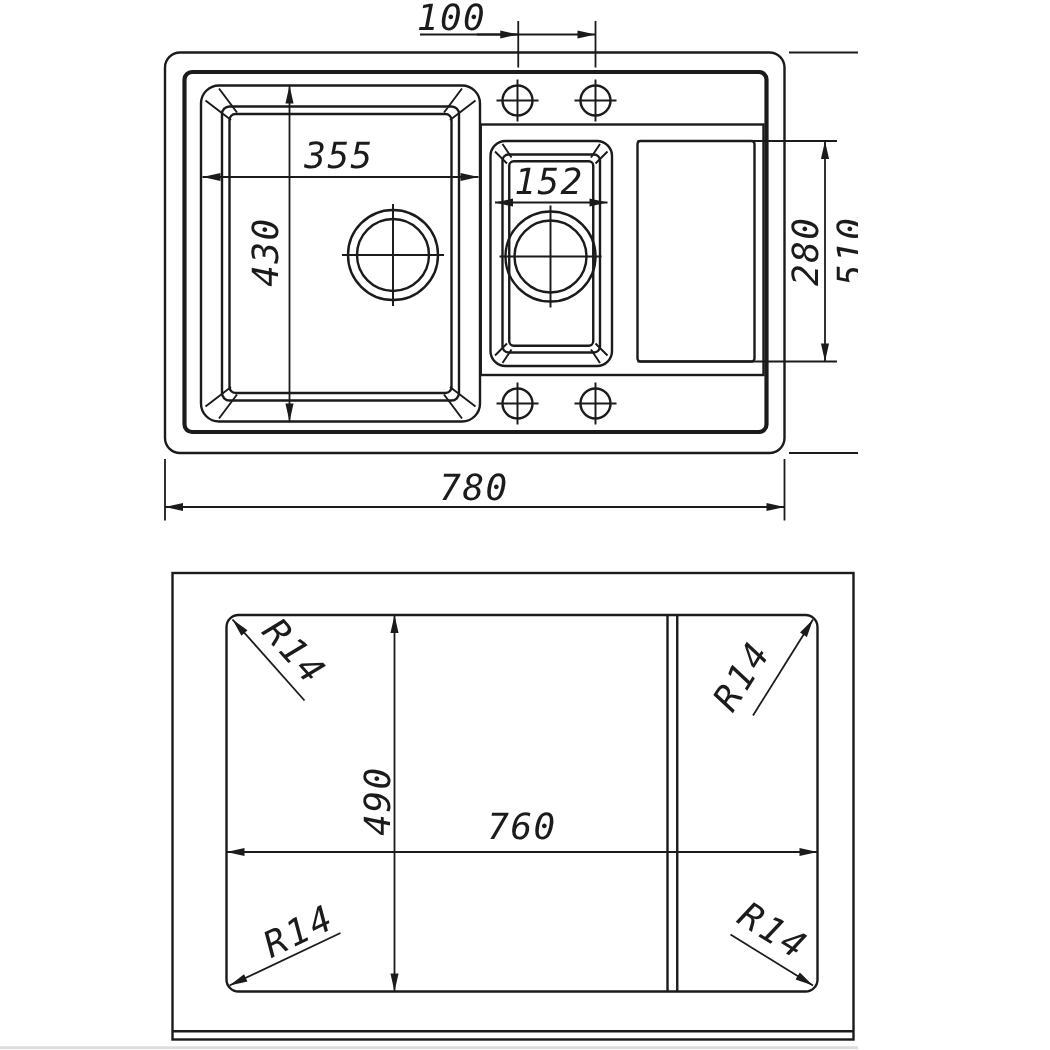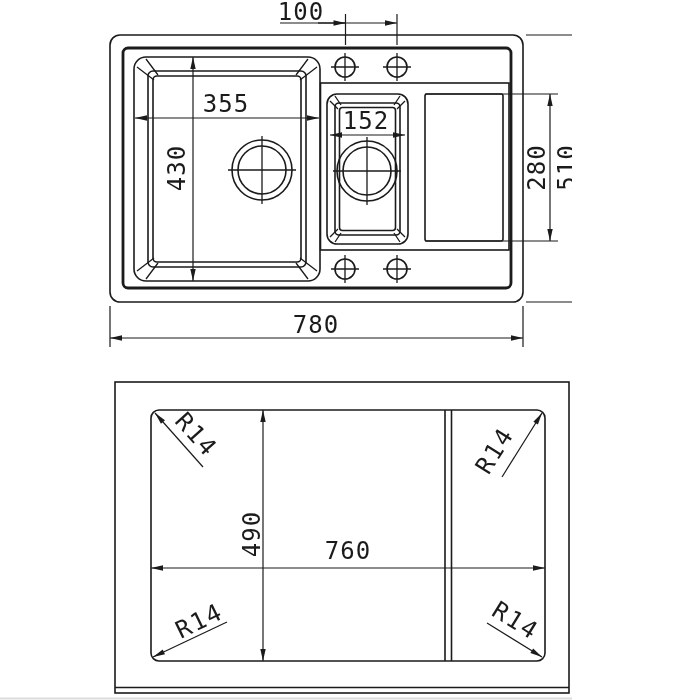--- a/index.html
+++ b/index.html
@@ -1,17 +1,17 @@
 <!DOCTYPE html>
 <html><head>
 <meta charset="utf-8">
 <style>
   html,body{margin:0;padding:0;background:#ffffff;}
   .canvas{position:relative;width:572px;height:700px;background:#ffffff;overflow:hidden;
-          font-family:"DejaVu Sans Mono", monospace;}
+          font-family:"DejaVu Sans Mono", monospace;font-style:italic;}
   svg{display:block;}
   .obj{stroke:#1b1b1b;fill:none;stroke-width:1.6;}
   .rim{stroke:#1b1b1b;fill:none;stroke-width:2.8;}
   .thin{stroke:#1b1b1b;fill:none;stroke-width:1.3;}
   .dimline{stroke:#1b1b1b;fill:none;stroke-width:1.2;}
   .dimtext{fill:#1b1b1b;font-family:"DejaVu Sans Mono", monospace;font-size:24px;
            letter-spacing:1px;text-anchor:middle;}
   .rtext{letter-spacing:2px;}
   .arrfill{fill:#1b1b1b;stroke:none;}
 </style>

